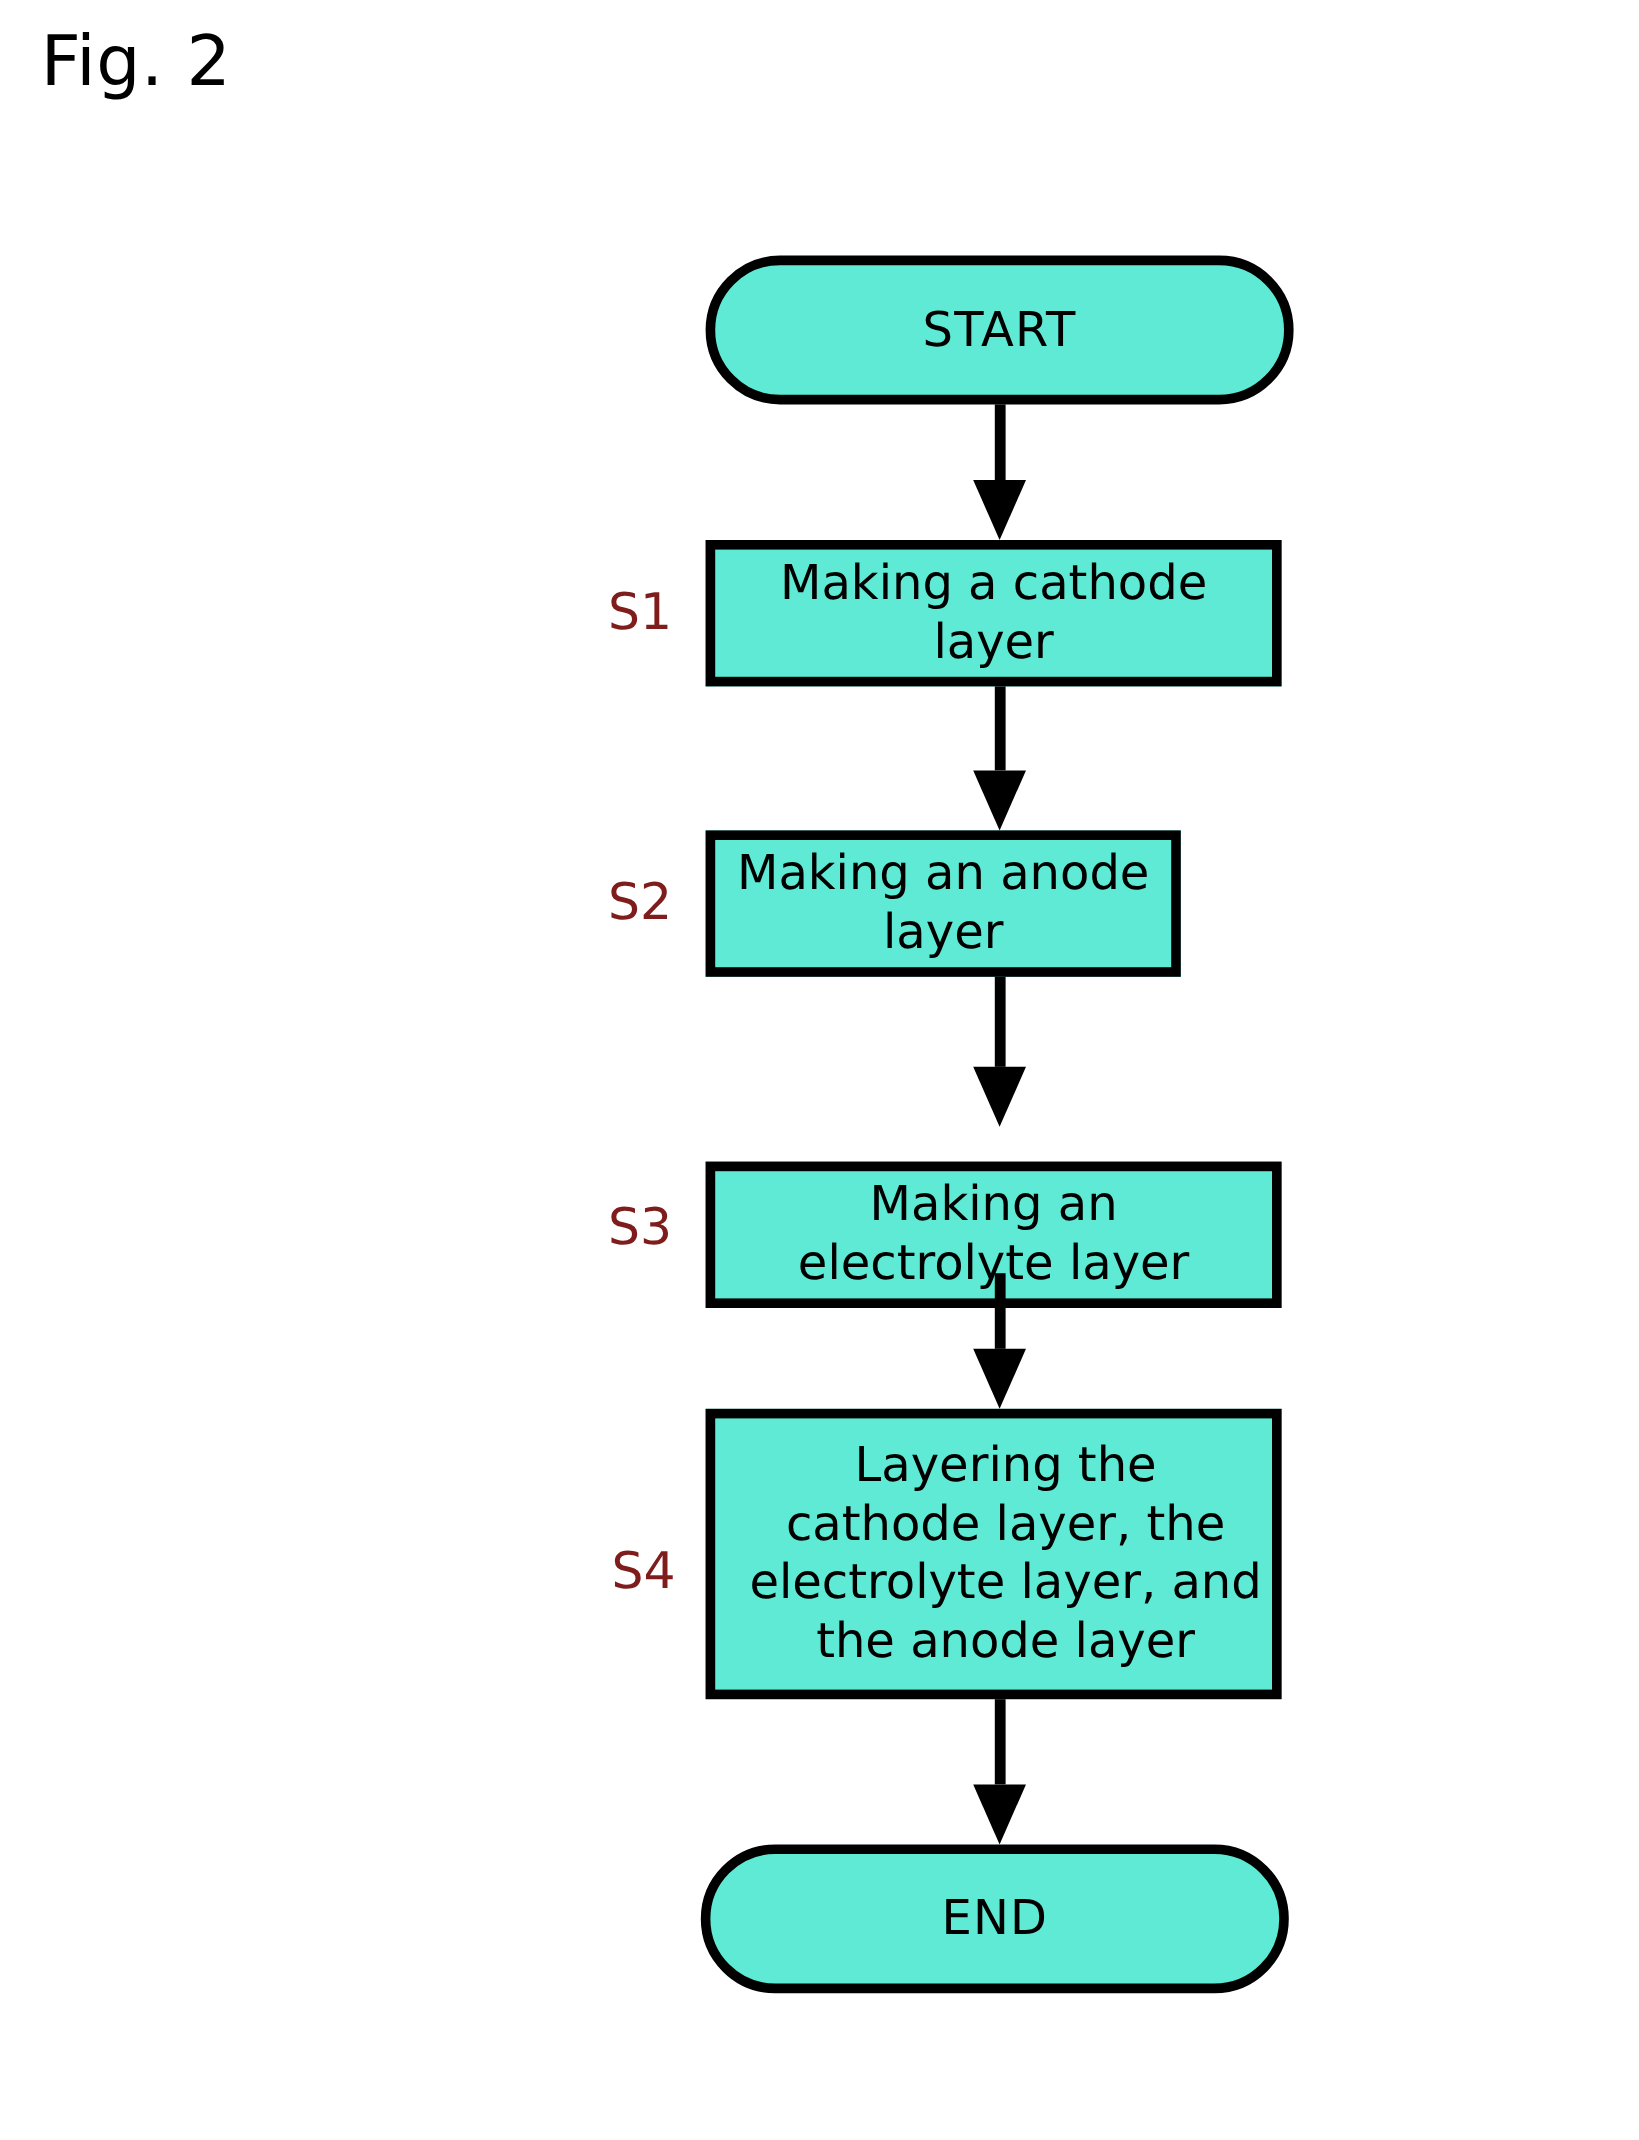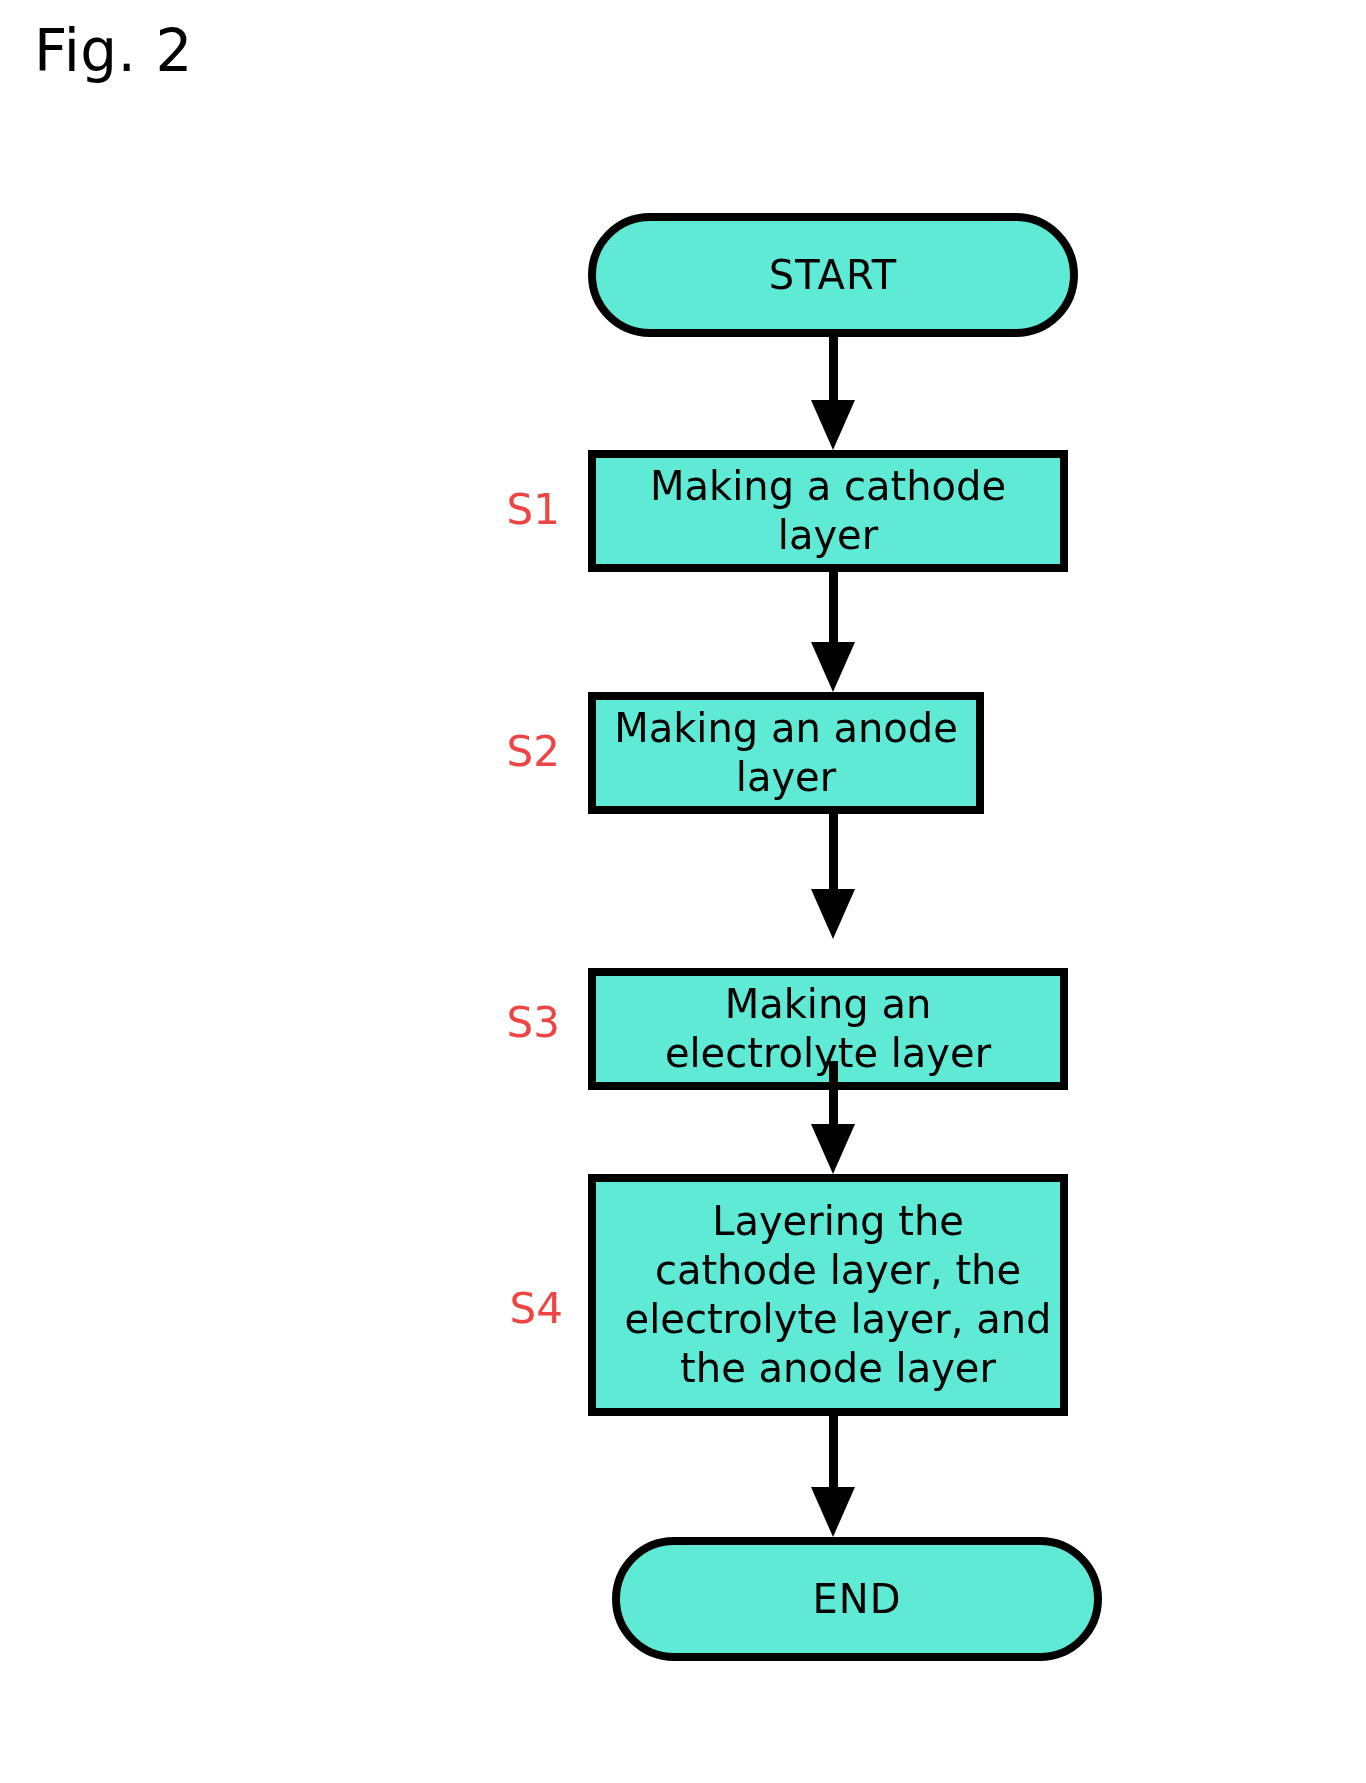--- a/index.html
+++ b/index.html
@@ -65,21 +65,21 @@
     letter-spacing: 1px;
   }
 
   .process { border-radius: 0; }
 
   
   .step-label {
     position: absolute;
     font-size: 42px;
     line-height: 1;
-    color: #ef4444;
+    color: #7f1d1d;
     white-space: nowrap;
     text-align: right;
   }
 
   
   .connector {
     position: absolute;
   }
   .connector .shaft {
     position: absolute;
@@ -156,17 +156,17 @@
 cathode layer, the
 electrolyte layer, and
 the anode layer</span>
   </div>
 
   <div class="connector" style="left:813px; top:1416px; width:40px; height:121px;">
     <div class="shaft" style="height:71px;"></div>
     <div class="head"></div>
   </div>
 
-  <div class="node terminal" style="left:612px; top:1537px; width:490px; height:124px;justify-content:center;">
+  <div class="node terminal" style="left:584px; top:1537px; width:490px; height:124px;justify-content:center;">
     <span class="node-text">END</span>
   </div>
 
 </div>
 
 </body></html>

